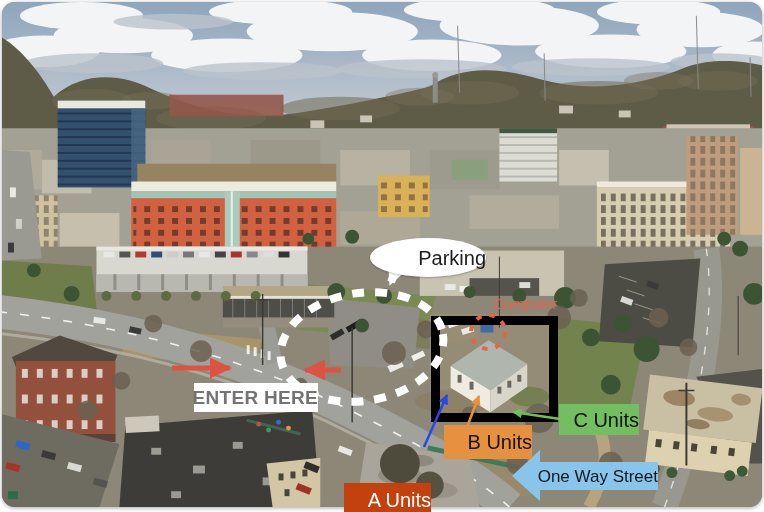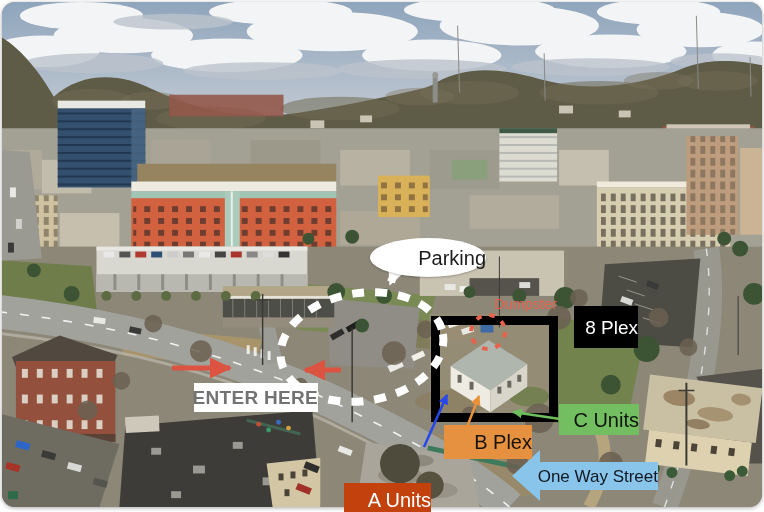--- a/index.html
+++ b/index.html
@@ -486,34 +486,31 @@
   </svg>
 
   <div class="lbl lbl-parking" style="background: rgb(255, 255, 255); color: rgb(27, 27, 27);">
     <span>Parking</span>
   </div>
 
   <div class="lbl lbl-dumpster" style="color: rgb(232, 97, 75);">
     <span>Dumpster</span>
   </div>
 
-  <div class="lbl lbl-8plex" style="background: rgb(0, 0, 0); color: rgb(255, 255, 255);">
-    <span>8 Plex</span>
-  </div>
 
   <div class="lbl lbl-enter" style="background: rgb(255, 255, 255); color: #737373;">
     <span>ENTER HERE</span>
   </div>
 
   <div class="lbl lbl-a" style="background: #c2410c; color: rgb(255, 255, 255); margin-top: 40px;">
     <span>A Units</span>
   </div>
 
   <div class="lbl lbl-b" style="background: rgb(229, 145, 64); color: rgb(24, 19, 8);">
-    <span>B Plex</span>
+    <span>B Units</span>
   </div>
 
   <div class="lbl lbl-oneway" style="color: rgb(18, 24, 33);">
     <span>One Way Street</span>
   </div>
 
   <div class="lbl lbl-c" style="background: rgb(116, 190, 98); color: rgb(15, 20, 13);">
     <span>C Units</span>
   </div>
 

